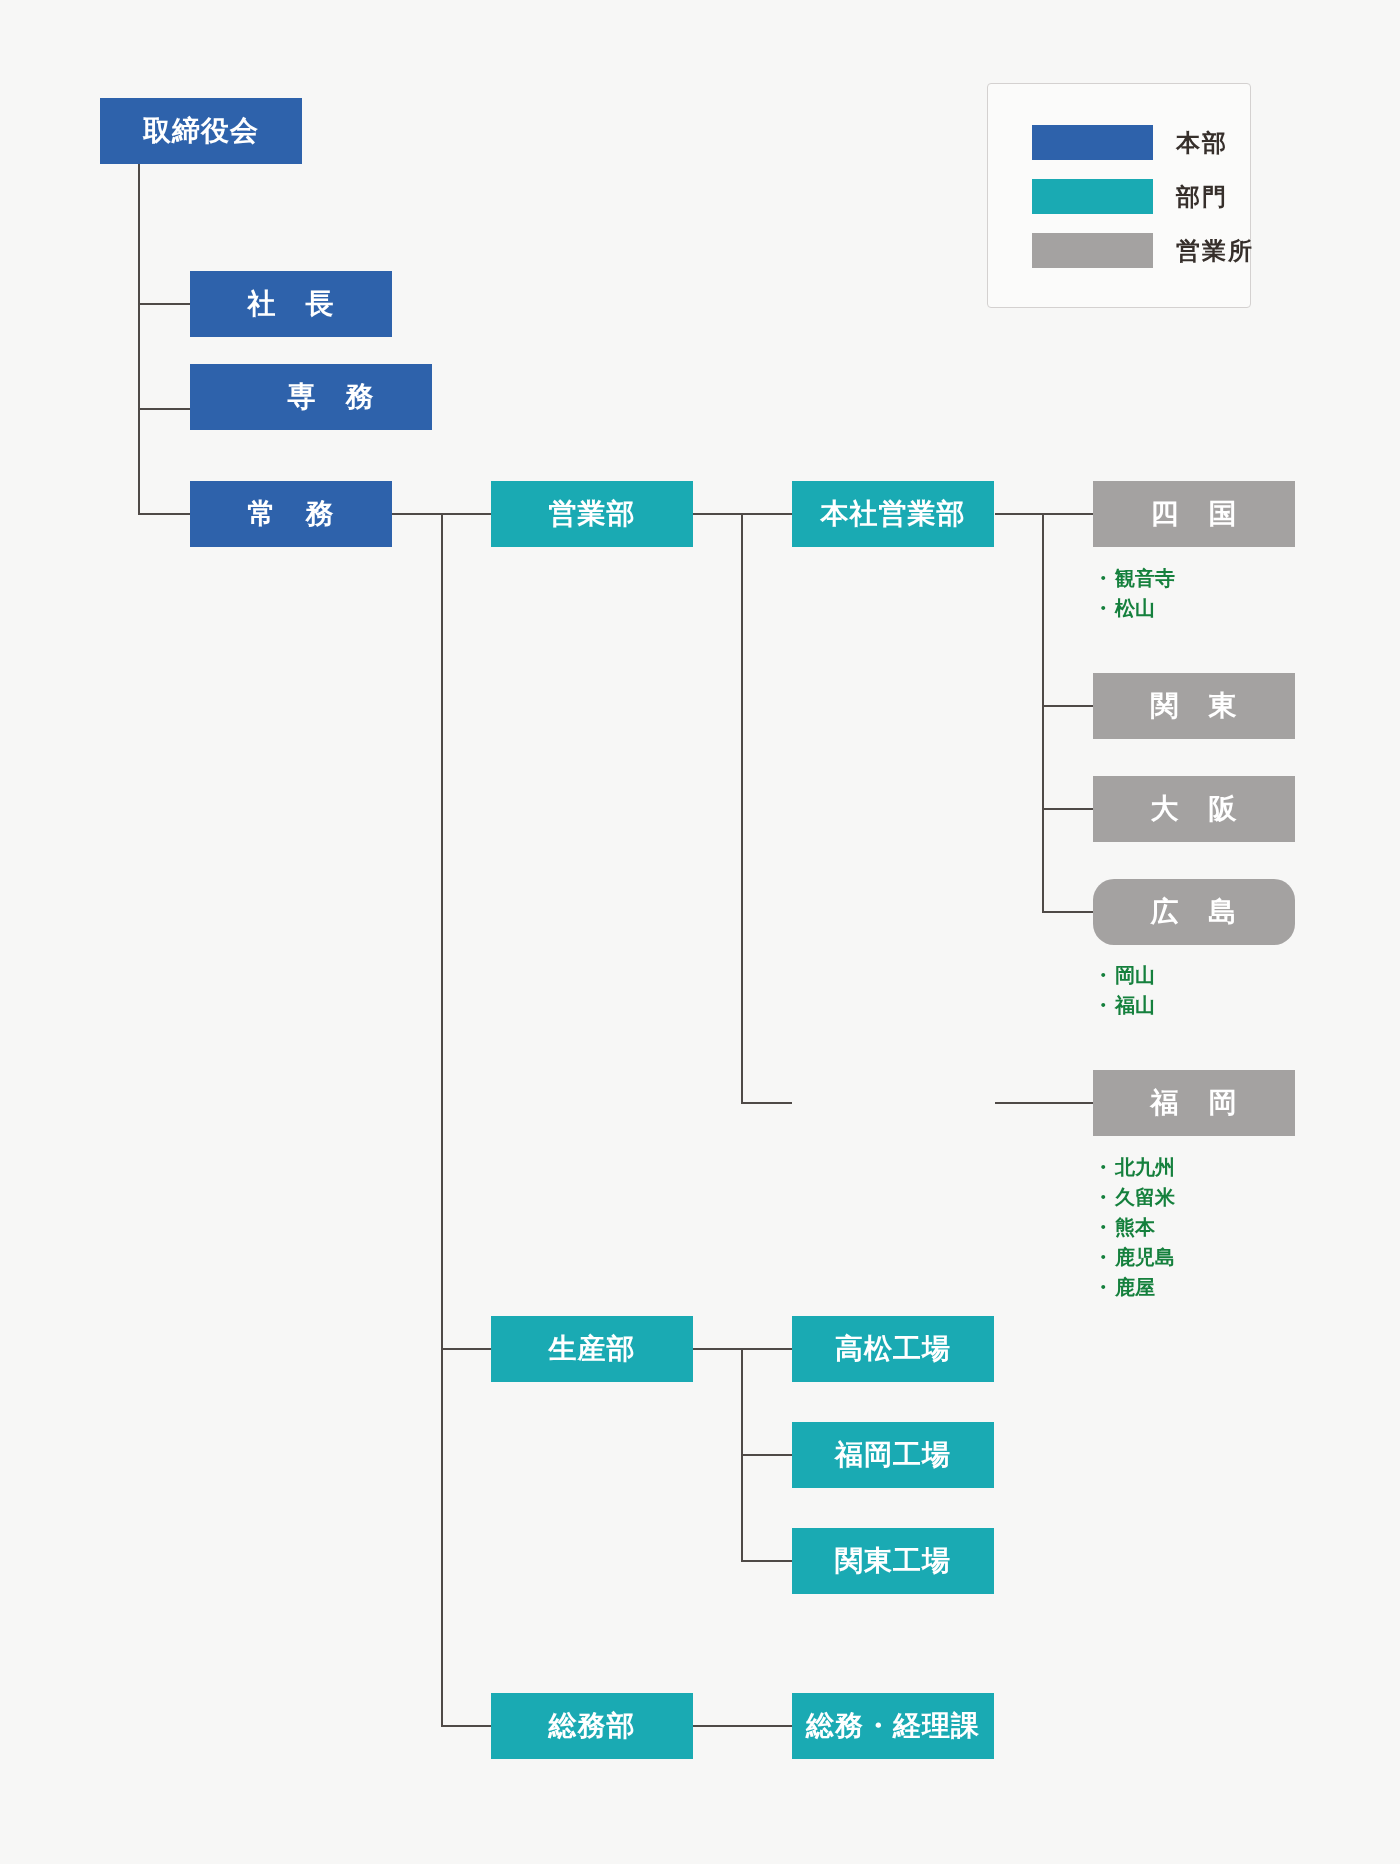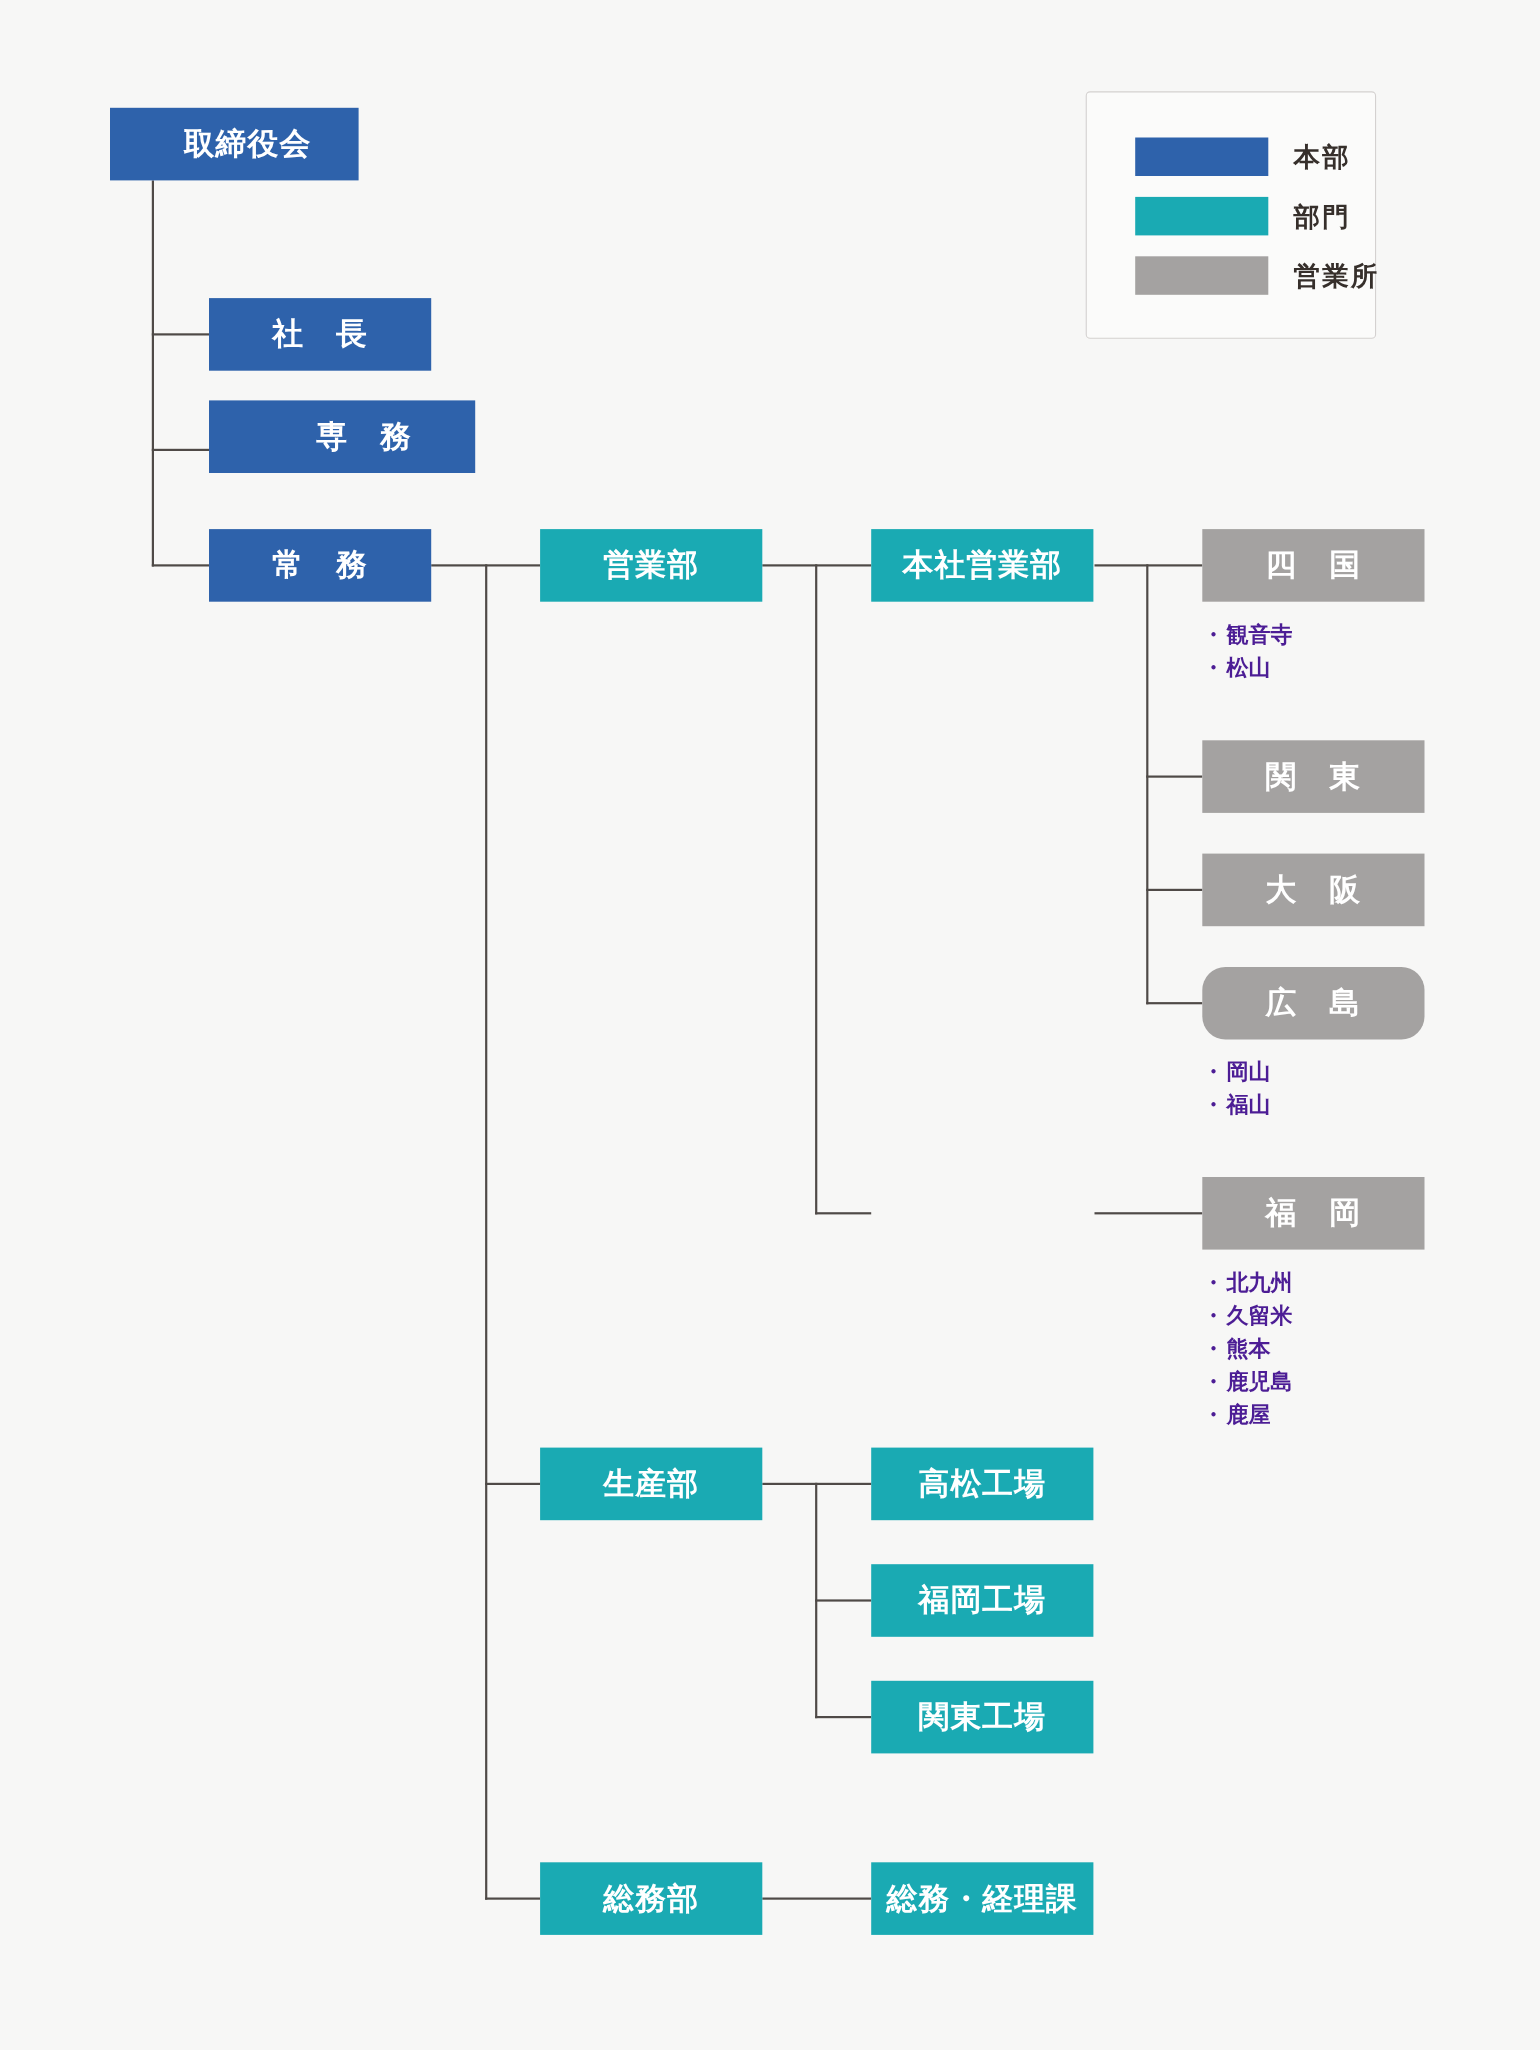--- a/index.html
+++ b/index.html
@@ -21,21 +21,21 @@
     white-space:nowrap;
   }
   .node-hq{background:#2e62ab;}
   .node-dept{background:#1aaab3;}
   .node-office{background:#a4a2a1;}
 
   
   .ln{position:absolute;background:#4f4a47;}
 
   
-  .sub-list{position:absolute;font-size:20px;font-weight:600;line-height:30px;color:#4c1d95;}
+  .sub-list{position:absolute;font-size:20px;font-weight:600;line-height:30px;color:#15803d;}
   .sub-item{white-space:nowrap;}
   .sub-item .bullet{margin-right:2px;}
 
   
   .legend{
     position:absolute;left:987px;top:83px;width:264px;height:225px;
     background:#fbfbfa;border:1px solid #d4d1d0;border-radius:4px;
     box-sizing:border-box;
   }
   .legend-row{position:absolute;left:44px;width:240px;height:35px;display:flex;align-items:center;}
@@ -64,21 +64,21 @@
   <div class="ln" style="left:995px;top:513px;width:98px;height:2px;"></div>
   <div class="ln" style="left:1042px;top:705px;width:51px;height:2px;"></div>
   <div class="ln" style="left:1042px;top:808px;width:51px;height:2px;"></div>
   <div class="ln" style="left:1042px;top:911px;width:51px;height:2px;"></div>
   <div class="ln" style="left:995px;top:1102px;width:98px;height:2px;"></div>
   <div class="ln" style="left:693px;top:1348px;width:99px;height:2px;"></div>
   <div class="ln" style="left:741px;top:1454px;width:51px;height:2px;"></div>
   <div class="ln" style="left:741px;top:1560px;width:51px;height:2px;"></div>
   <div class="ln" style="left:693px;top:1725px;width:99px;height:2px;"></div>
 
-  <div class="node node-hq" style="left:100px;top:98px;padding-left:24px;">取締役会</div>
+  <div class="node node-hq" style="left:100px;top:98px;">取締役会</div>
   <div class="node node-hq" style="left:190px;top:271px;">社　長</div>
   <div class="node node-hq" style="left:190px;top:364px;padding-left:40px;">専　務</div>
   <div class="node node-hq" style="left:190px;top:481px;">常　務</div>
 
   <div class="node node-dept" style="left:491px;top:481px;">営業部</div>
   <div class="node node-dept" style="left:792px;top:481px;">本社営業部</div>
   <div class="node node-dept" style="left:491px;top:1316px;">生産部</div>
   <div class="node node-dept" style="left:792px;top:1316px;">高松工場</div>
   <div class="node node-dept" style="left:792px;top:1422px;text-align:center;">福岡工場</div>
   <div class="node node-dept" style="left:792px;top:1528px;">関東工場</div>

